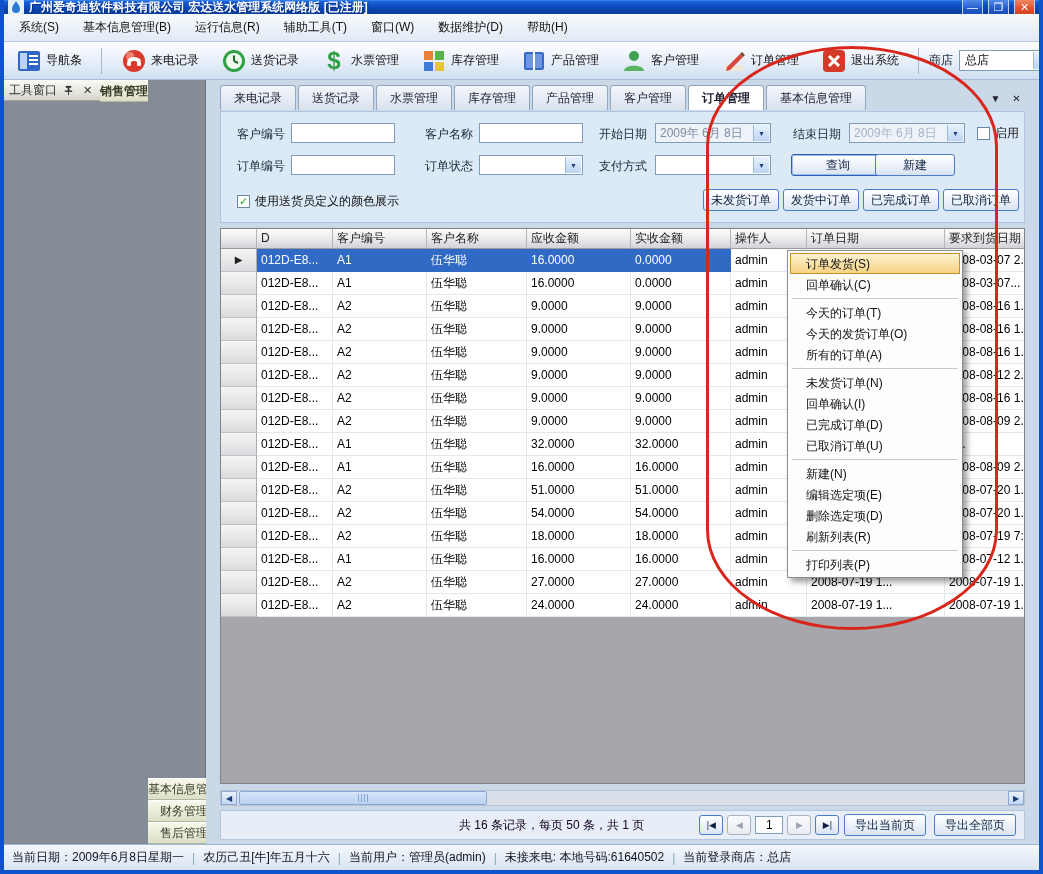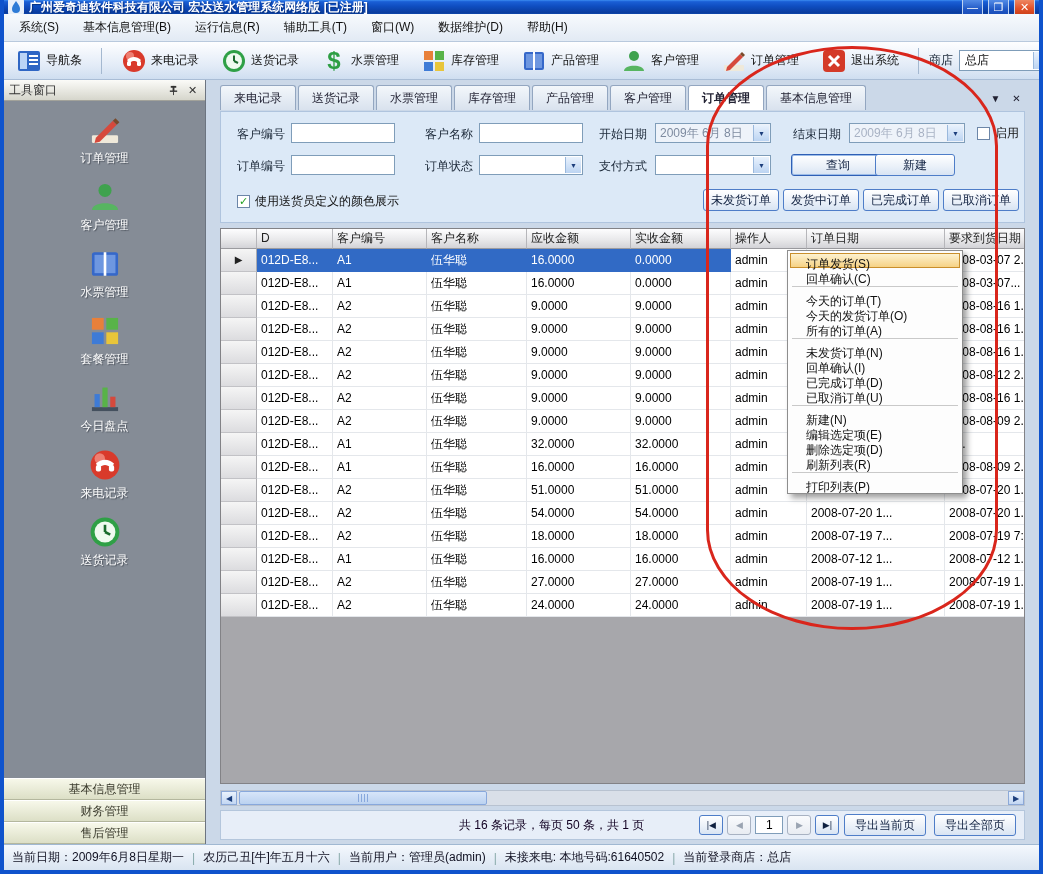--- a/index.html
+++ b/index.html
@@ -29,21 +29,21 @@
   .tool-icon svg,.side-icon svg,.win-icon svg{width:100%;height:100%;display:block}
   .tool-sep{width:1px;height:26px;background:#A4B8D0;margin:0 3px;flex:none}
   .store-group{display:flex;align-items:center;gap:6px;margin-left:4px}
   .store-select{width:92px;height:21px;background:#fff;border:1px solid #7F9DB9;position:relative;
     display:flex;align-items:center;padding-left:5px;cursor:pointer}
   .combo-arrow{position:absolute;right:1px;top:1px;bottom:1px;width:16px;display:flex;align-items:center;justify-content:center;
     background:linear-gradient(#E9F2FD,#BCD4F2);border-left:1px solid #9AB8DC;font-size:7px;color:#1C3E7C}
   
   .body{flex:1;display:flex;min-height:0}
   
-  .sidebar{width:202px;flex:none;background:#858C96;display:flex;flex-direction:column;border-right:1px solid #6C7480}
+  .sidebar{width:202px;flex:none;background:#858C96;display:flex;border-right:1px solid #6C7480}
   .sb-title{height:21px;flex:none;display:flex;align-items:center;padding:0 5px;gap:4px;
     background:linear-gradient(#FBFBF8,#D6D6CC);border-bottom:1px solid #A2A29A;color:#333}
   .sb-title-label{flex:1}
   .sb-tool{width:15px;height:15px;display:flex;align-items:center;justify-content:center;cursor:pointer;color:#333;font-size:11px}
   .sb-section{height:22px;flex:none;display:flex;align-items:center;justify-content:center;font-weight:bold;color:#3A3A2C;
     background:linear-gradient(#F7F8EA,#DCDFC6);border-top:1px solid #FFFFFF;border-bottom:1px solid #B4B79E}
   .sb-items{flex:1;display:flex;flex-direction:column;align-items:center;padding-top:12px;gap:13px;overflow:hidden}
   .side-item{display:flex;flex-direction:column;align-items:center;gap:3px;cursor:pointer;width:100%}
   .side-icon{width:34px;height:34px}
   .side-label{color:#fff;font-size:12px;text-shadow:1px 1px 1px #4A505A}
@@ -101,21 +101,21 @@
   .page-input{width:28px;height:18px;border:1px solid #7F9DB9;text-align:center;font:12px "Liberation Sans","DejaVu Sans",sans-serif}
   .pager-export{margin-left:auto;display:flex;gap:8px}
   .exp-btn{padding:0 10px}
   
   .statusbar{height:26px;flex:none;display:flex;align-items:center;padding:0 8px;gap:8px;white-space:nowrap;overflow:hidden;
     background:linear-gradient(#F4F8FD,#D9E4F1);border-top:1px solid #A0B8D2;color:#112}
   .sb-sep{color:#8AA;flex:none}
   
   .context-menu{position:absolute;left:783px;top:250px;width:176px;background:#FDFDFD;border:1px solid #8E8E8E;
     box-shadow:4px 4px 6px rgba(0,0,0,.38);padding:2px;z-index:40}
-  .cm-item{height:15px;line-height:20px;padding-left:15px;color:#111;cursor:pointer;border:1px solid transparent}
+  .cm-item{height:21px;line-height:20px;padding-left:15px;color:#111;cursor:pointer;border:1px solid transparent}
   .cm-hl{background:linear-gradient(#FDF2D0,#F6D285);border:1px solid #C98F2C}
   .cm-sep{height:1px;background:#C9C9C9;margin:3px 2px}
   
   .annotation{position:absolute;left:702px;top:46px;width:292px;height:584px;z-index:50;pointer-events:none;
     border:3px solid #D9261C;border-radius:146px / 100px}
 </style>
 </head>
 <body>
 
 <div class="window">
@@ -257,20 +257,21 @@
         <span class="sb-tool">
           <svg width="11" height="11" viewBox="0 0 12 12">
               <rect x="3" y="1" width="6" height="2" fill="#333"></rect>
               <rect x="5" y="1" width="2" height="6" fill="#333"></rect>
               <rect x="2" y="6" width="8" height="1.5" fill="#333"></rect>
               <rect x="5.5" y="7" width="1" height="4" fill="#333"></rect>
             </svg>
         </span>
         <span class="sb-tool">✕</span>
       </div>
+      <div class="sb-section">销售管理</div>
       <div class="sb-items">
           <div class="side-item">
             <span class="side-icon">
               <svg viewBox="0 0 26 26">
                 <rect x="3" y="17" width="20" height="6" rx="1" fill="#EFE9DA"></rect>
                 <path d="M6 19L19 6l3 3L9 22l-4 1z" fill="#D6493C"></path>
                 <path d="M19 6l3 3 2-2-3-3z" fill="#7A4A2B"></path>
               </svg>
             </span>
             <div class="side-label">订单管理</div>

